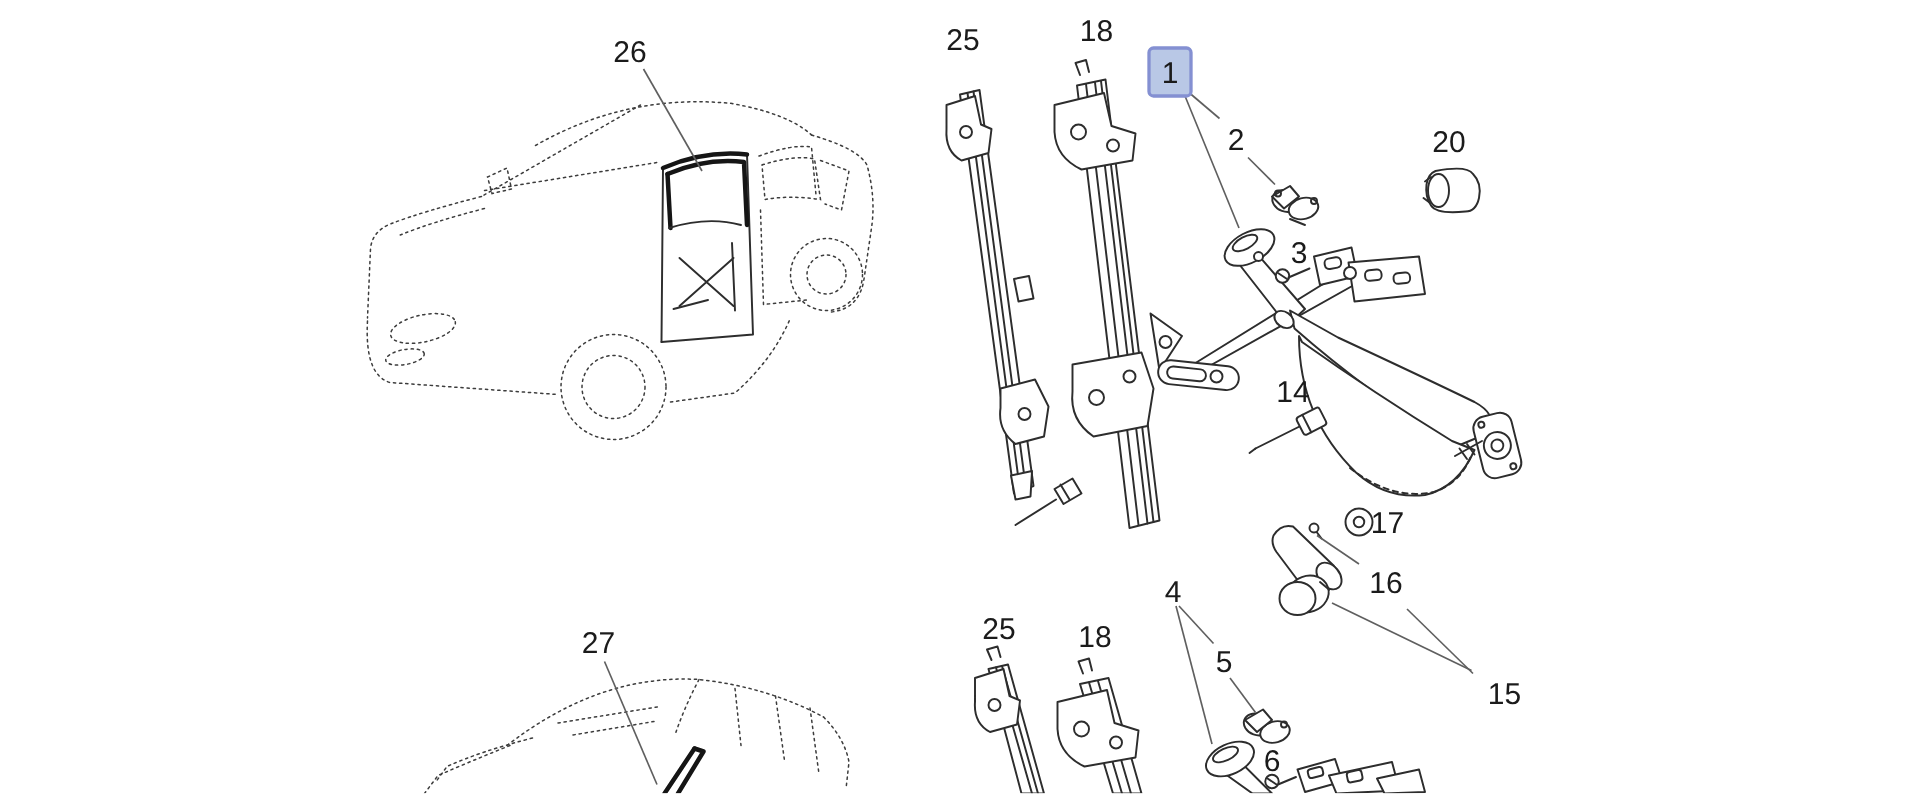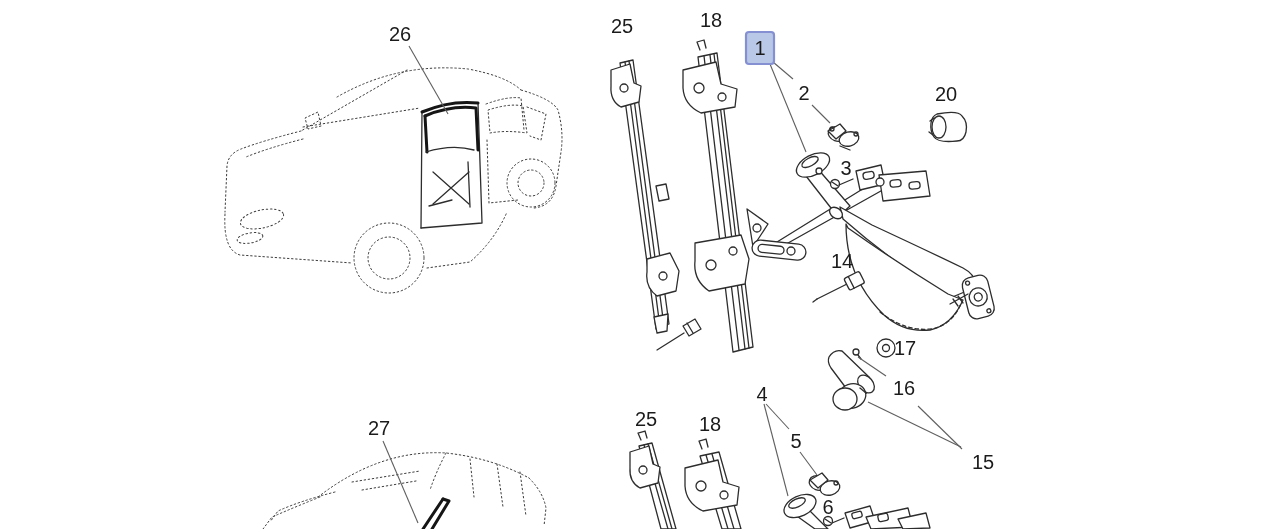--- a/index.html
+++ b/index.html
@@ -1,17 +1,17 @@
 <!DOCTYPE html>
 <html><head>
 <meta charset="utf-8">
 <style>
   html,body{margin:0;padding:0;background:#ffffff;}
   .stage{position:relative;width:1188px;height:529px;background:#ffffff;overflow:hidden;
-         font-family:"Liberation Sans",sans-serif;}
+         font-family:"Liberation Sans",sans-serif;margin-left:20px;}
   svg{display:block;}
   
   .dot{fill:none;stroke:#3c3c3c;stroke-width:1;stroke-dasharray:1.5 2.6;stroke-linecap:round;}
   
   .ln{fill:none;stroke:#2d2d2d;stroke-width:1.3;stroke-linejoin:round;stroke-linecap:round;}
   
   .fw{fill:#ffffff;stroke:#2d2d2d;stroke-width:1.3;stroke-linejoin:round;}
   
   .bold{fill:none;stroke:#151515;stroke-width:3;stroke-linecap:round;stroke-linejoin:round;}
   .leader{fill:none;stroke:#5f5f5f;stroke-width:1.1;}

